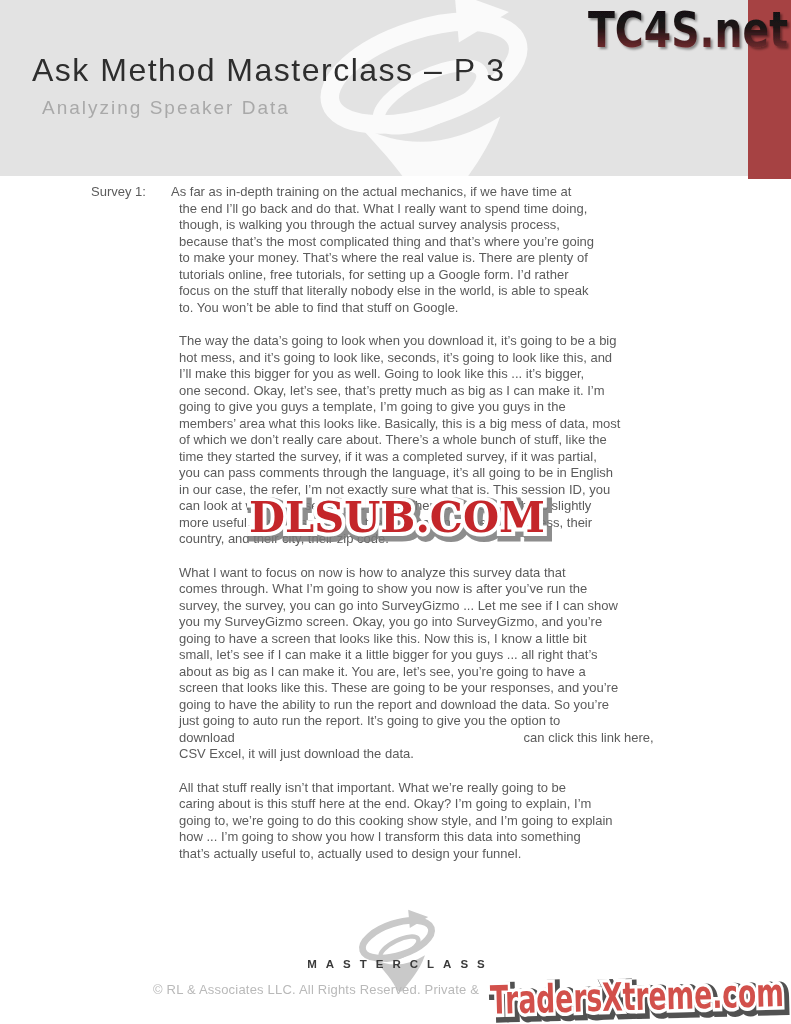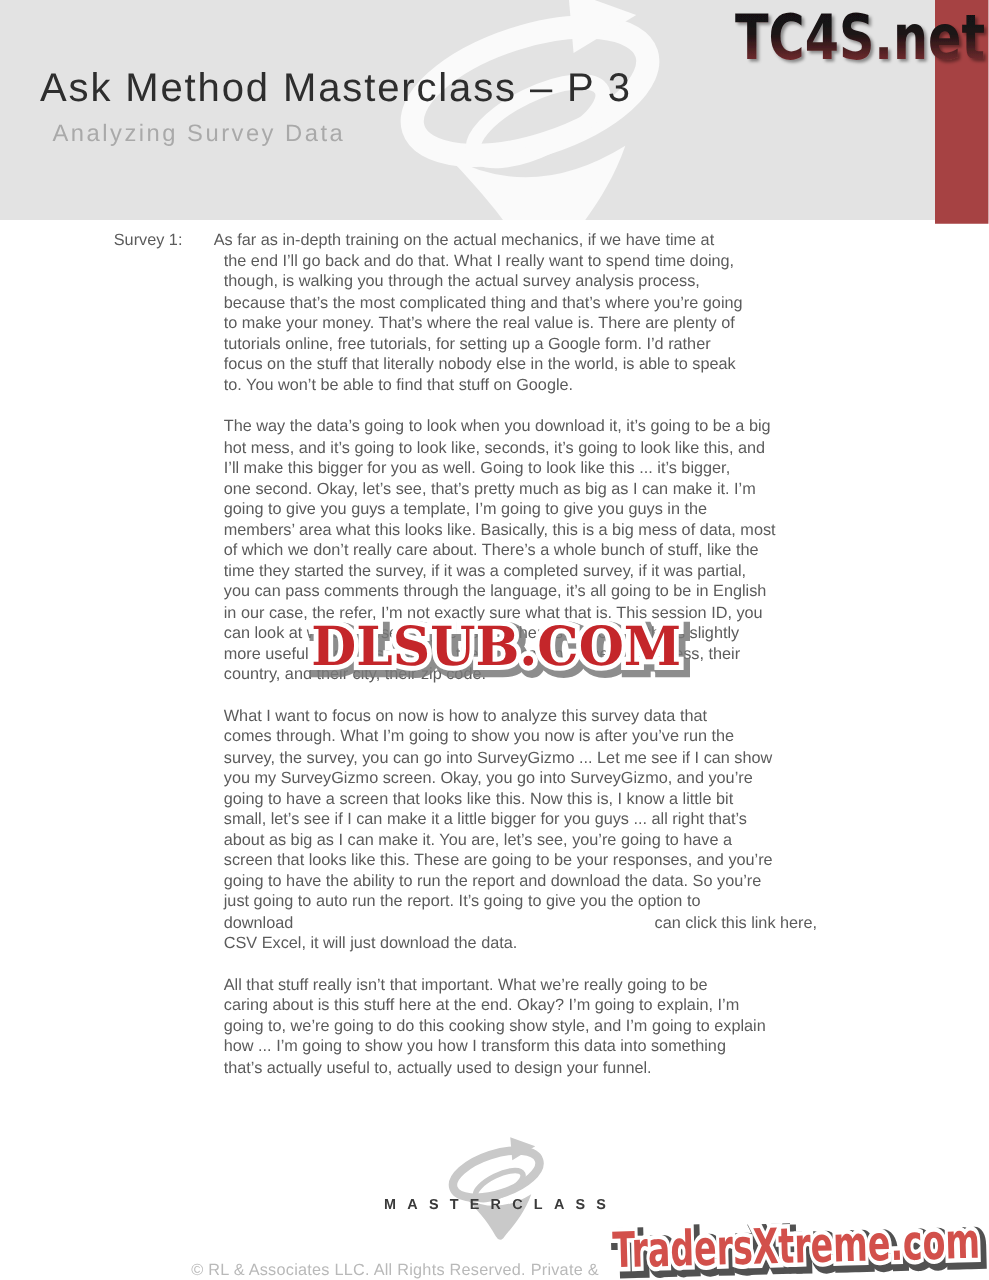--- a/index.html
+++ b/index.html
@@ -38,21 +38,21 @@
   .logo-main {
     position:absolute; left:0; top:930px; width:791px; text-align:center;
     font-size:26px; font-weight:bold; letter-spacing:2px; color:#1c1c1c;
   }
   .logo-sub {
     position:absolute; left:5px; top:958px; width:791px; text-align:center;
     font-size:11.5px; font-weight:bold; letter-spacing:9px; color:#3a3a3a;
   }
   .copyright {
     position:absolute; left:153px; top:982px;
-    font-size:13px; color:#b9b9b9; letter-spacing:0.2px; white-space:nowrap;margin-top:26px;
+    font-size:13px; color:#b9b9b9; letter-spacing:0.2px; white-space:nowrap;
   }
   .wm-traders { position:absolute; left:484px; top:970px; width:306px; height:54px; transform:rotate(-1.5deg); }
   .svg-defs { position:absolute; width:0; height:0; overflow:hidden; }
   .wm-text-serif { font-family:"DejaVu Serif","Liberation Serif",serif; font-weight:bold; }
   .wm-text-sans  { font-family:"DejaVu Sans","Liberation Sans",sans-serif; font-weight:bold; }
 </style>
 </head>
 <body>
 
 <div class="page">
@@ -74,21 +74,21 @@
         <feDropShadow dx="2" dy="2" stdDeviation="1.2" flood-color="#000000" flood-opacity="0.4"></feDropShadow>
       </filter>
     </defs>
   </svg>
 
   <header class="header">
     <svg class="header-swirl" viewBox="0 0 240 212">
         <use href="#swirl"></use>
       </svg>
     <h1 class="page-title">Ask Method Masterclass – P 3</h1>
-    <h2 class="page-subtitle">Analyzing Survey Data</h2>
+    <h2 class="page-subtitle">Analyzing Speaker Data</h2>
   </header>
   <div class="red-bar"></div>
 
   <svg class="wm-tc4s" viewBox="0 0 205 58">
     <text class="wm-text-sans" x="2" y="45" font-size="50" textLength="200" lengthAdjust="spacingAndGlyphs" fill="url(#tcgrad)" filter="url(#dropsh)">TC4S.net</text>
   </svg>
 
   <section class="transcript">
     <span class="speaker-label">Survey 1:</span>
     <p class="para para-first">As far as in-depth training on the actual mechanics, if we have time at

